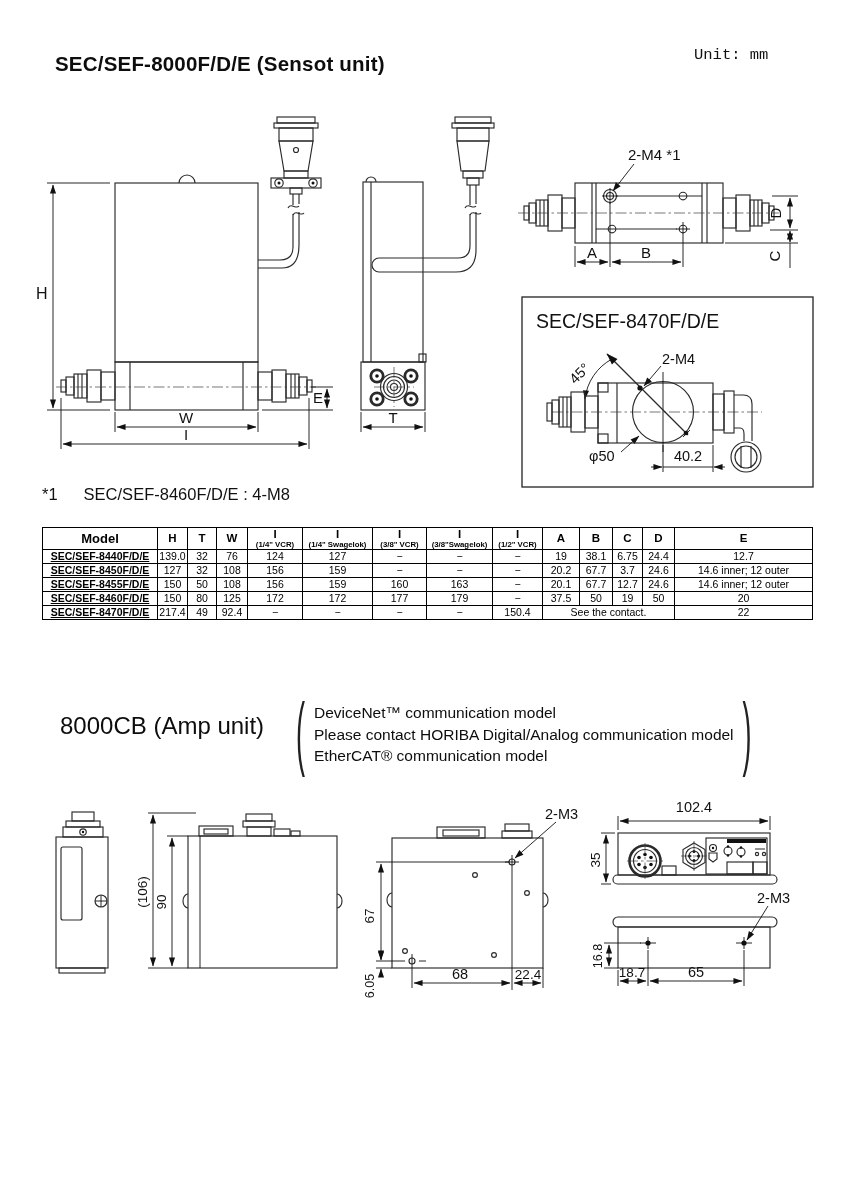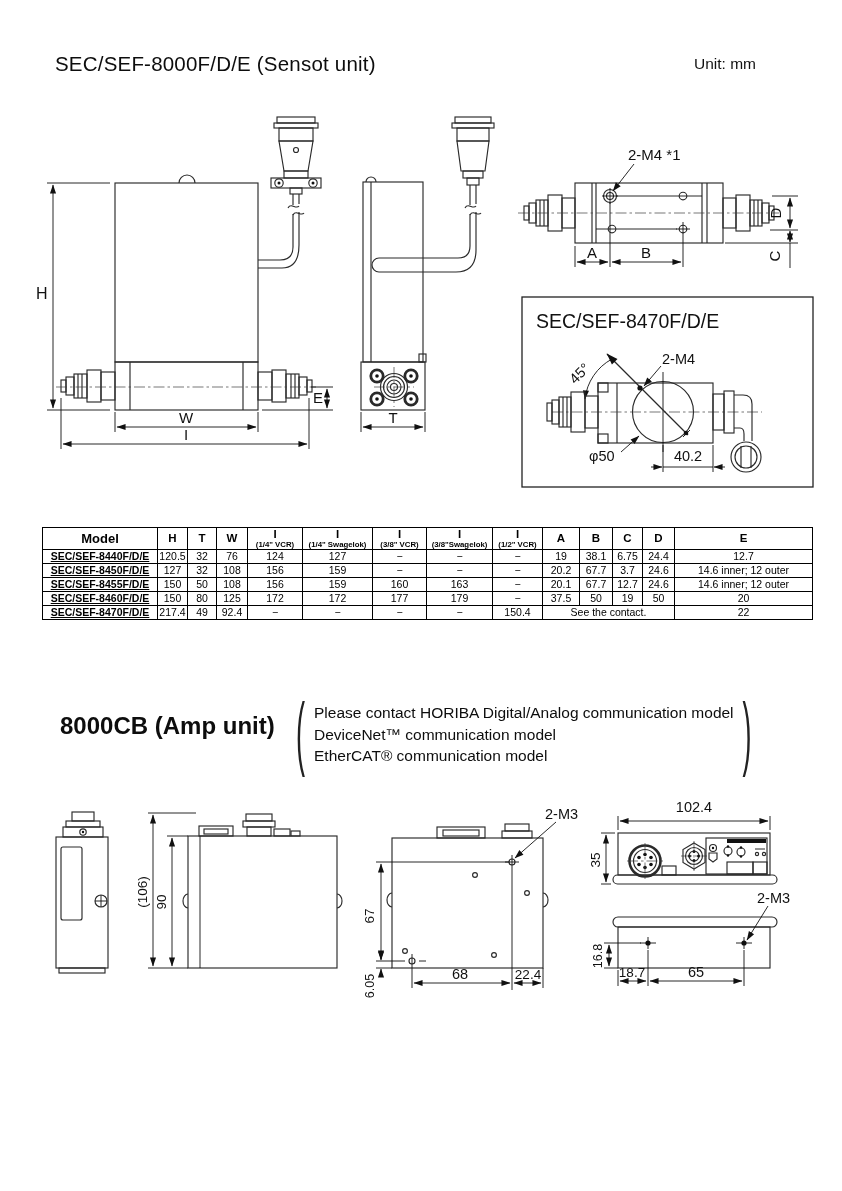--- a/index.html
+++ b/index.html
@@ -1,22 +1,22 @@
 <!DOCTYPE html>
 <html><head>
 <meta charset="utf-8">
 <style>
   html,body { margin:0; padding:0; background:#fff; }
   .page {
     position:relative; width:842px; height:1191px; background:#ffffff;
     font-family:"Liberation Sans", sans-serif; color:#111; overflow:hidden;
   }
   .abs { position:absolute; }
-  .title { left:55px; top:52px; font-size:20.5px; letter-spacing:0.2px; color:#0d0d0d; }
-  .unit  { left:694px; top:55px; font-size:15.5px; }
+  .title { left:55px; top:52px; font-size:20.5px; letter-spacing:0.2px; color:#0d0d0d;font-weight:bold; }
+  .unit  { left:694px; top:46px; font-size:15.5px;font-family:Liberation Mono, monospace; }
   .footnote { left:42px; top:485px; font-size:16.5px; }
   .footnote .fm { margin-right:26px; }
 
   
   table.dim {
     position:absolute; left:42px; top:527px; width:770px;
     border-collapse:collapse; table-layout:fixed; border:1.5px solid #000;
   }
   table.dim th, table.dim td {
     border:1px solid #000; padding:0; text-align:center; vertical-align:middle;
@@ -24,21 +24,21 @@
   }
   table.dim thead th { height:21px; }
   .hl { font-size:11.5px; font-weight:bold; line-height:1.05; }
   .hm { font-size:13px;  font-weight:bold; }
   .hs { font-size:7.8px; font-weight:bold; line-height:1; margin-top:1px; }
   table.dim tbody td { height:13px; font-size:10.5px; line-height:1; }
   td.model { font-weight:bold; font-size:10px;text-decoration:underline; }
   td.small { font-size:8.3px;margin-top:20px; }
 
   
-  .amp-title { left:60px; top:712px; font-size:24px; color:#0d0d0d;font-weight:bold; }
+  .amp-title { left:60px; top:712px; font-size:24px; color:#0d0d0d; }
   .paren-block { left:294px; top:702px; display:flex; align-items:center; }
   .paren { font-size:27px; transform:scaleY(3.05); transform-origin:center; color:#222; padding:0 2px; }
   .paren-lines { margin:0 7px; }
   .paren-lines div { font-size:15.5px; line-height:21.5px; color:#0d0d0d; }
 
   
   svg { position:absolute; left:0; }
   svg text { font-family:"Liberation Sans", sans-serif; fill:#111; }
   .ln  { fill:none; stroke:#2a2a2a; stroke-width:1.15; }
   .lnF { fill:#111; stroke:none; }
@@ -250,20 +250,23 @@
         <path class="ln" d="M734 395 H743 Q752 395 752 404 V441 M734 428 H740 Q744 428 744 434 V441"></path>
         <circle class="ln" cx="746" cy="457" r="15"></circle>
         <circle class="ln" cx="746" cy="457" r="11"></circle>
         <path class="ln" d="M741 446 V468 M751 446 V468"></path>
       </g>
     </g>
   </svg>
 
   <div class="abs title">SEC/SEF-8000F/D/E (Sensot unit)</div>
   <div class="abs unit">Unit: mm</div>
+  <div class="abs footnote">
+    <span class="fm">*1</span><span>SEC/SEF-8460F/D/E : 4-M8</span>
+  </div>
 
   <table class="dim">
     <colgroup>
       <col style="width:115px">
         <col style="width:30px">
         <col style="width:29px">
         <col style="width:31px">
       <col style="width:55px">
         <col style="width:70px">
         <col style="width:54px">
@@ -322,21 +325,21 @@
             <div class="hl">D</div>
           </th>
         <th>
             <div class="hl">E</div>
           </th>
       </tr>
     </thead>
     <tbody>
       <tr>
         <td class="model">SEC/SEF-8440F/D/E</td>
-          <td>120.5</td>
+          <td>139.0</td>
           <td>32</td>
           <td>76</td>
         <td>124</td>
           <td>127</td>
           <td>−</td>
           <td>−</td>
           <td>−</td>
         <td>19</td>
           <td>38.1</td>
           <td>6.75</td>
@@ -404,22 +407,22 @@
         <td colspan="4">See the contact.</td>
           <td>22</td>
       </tr>
     </tbody>
   </table>
 
   <div class="abs amp-title">8000CB (Amp unit)</div>
   <div class="abs paren-block">
     <span class="paren">(</span>
     <div class="paren-lines">
+      <div>DeviceNet™ communication model</div>
       <div>Please contact HORIBA Digital/Analog communication model</div>
-      <div>DeviceNet™ communication model</div>
       <div>EtherCAT® communication model</div>
     </div>
     <span class="paren">)</span>
   </div>
 
   <svg style="top:790px" width="842" height="215" viewBox="0 790 842 215">
     <defs>
       <marker id="aA" viewBox="0 0 10 8" refX="9.5" refY="4" markerWidth="11" markerHeight="8" orient="auto-start-reverse">
         <path d="M0,0.6 L10,4 L0,7.4 Z" fill="#111"></path>
       </marker>

